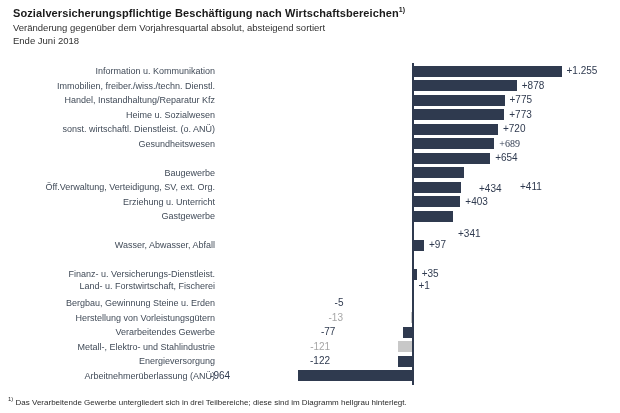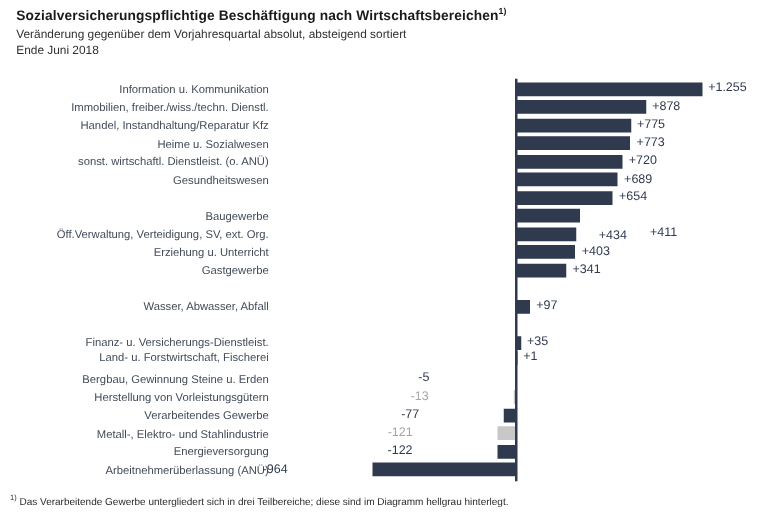--- a/index.html
+++ b/index.html
@@ -94,21 +94,21 @@
         <div class="val-label" style="left: 509.275px;">+773</div>
       </div>
       <div class="row" style="top: 58px;">
         <div class="cat-label">sonst. wirtschaftl. Dienstleist. (o. ANÜ)</div>
         <div class="bar" style="width: 85.4821px; left: 412.5px;"></div>
         <div class="val-label" style="left: 502.982px;">+720</div>
       </div>
       <div class="row" style="top: 72.5px;">
         <div class="cat-label">Gesundheitswesen</div>
         <div class="bar" style="width: 81.8016px; left: 412.5px;"></div>
-        <div class="val-label" style="left: 499.302px;">+689</div>
+        <div class="val-label" style="left: 499.302px; font-family: Liberation Serif, serif;">+689</div>
       </div>
       <div class="row" style="top: 87px;">
         <div class="bar" style="width: 77.6462px; left: 412.5px;"></div>
         <div class="val-label" style="left: 495.146px;">+654</div>
       </div>
       <div class="row" style="top: 101.5px;">
         <div class="cat-label">Baugewerbe</div>
         <div class="bar" style="width: 51.5267px; left: 412.5px;"></div>
         <div class="val-label" style="left: 479px; margin-top: 16px;">+434</div>
       </div>
@@ -118,21 +118,21 @@
         <div class="val-label" style="left: 494px; margin-left: 26px;">+411</div>
       </div>
       <div class="row" style="top: 130.5px;">
         <div class="cat-label">Erziehung u. Unterricht</div>
         <div class="bar" style="width: 47.8462px; left: 412.5px;"></div>
         <div class="val-label" style="left: 465.346px;">+403</div>
       </div>
       <div class="row" style="top: 145px;">
         <div class="cat-label">Gastgewerbe</div>
         <div class="bar" style="width: 40.4853px; left: 412.5px;"></div>
-        <div class="val-label" style="left: 457.985px;">+341</div>
+        <div class="val-label" style="left: 457.985px; margin-top: 18px;">+341</div>
       </div>
       <div class="row" style="top: 174px;">
         <div class="cat-label">Wasser, Abwasser, Abfall</div>
         <div class="bar" style="width: 11.5163px; left: 412.5px;"></div>
         <div class="val-label" style="left: 429.016px;">+97</div>
       </div>
       <div class="row" style="top: 203px;">
         <div class="cat-label">Finanz- u. Versicherungs-Dienstleist.</div>
         <div class="bar" style="width: 4.15538px; left: 412.5px;"></div>
         <div class="val-label" style="left: 421.655px;">+35</div>

